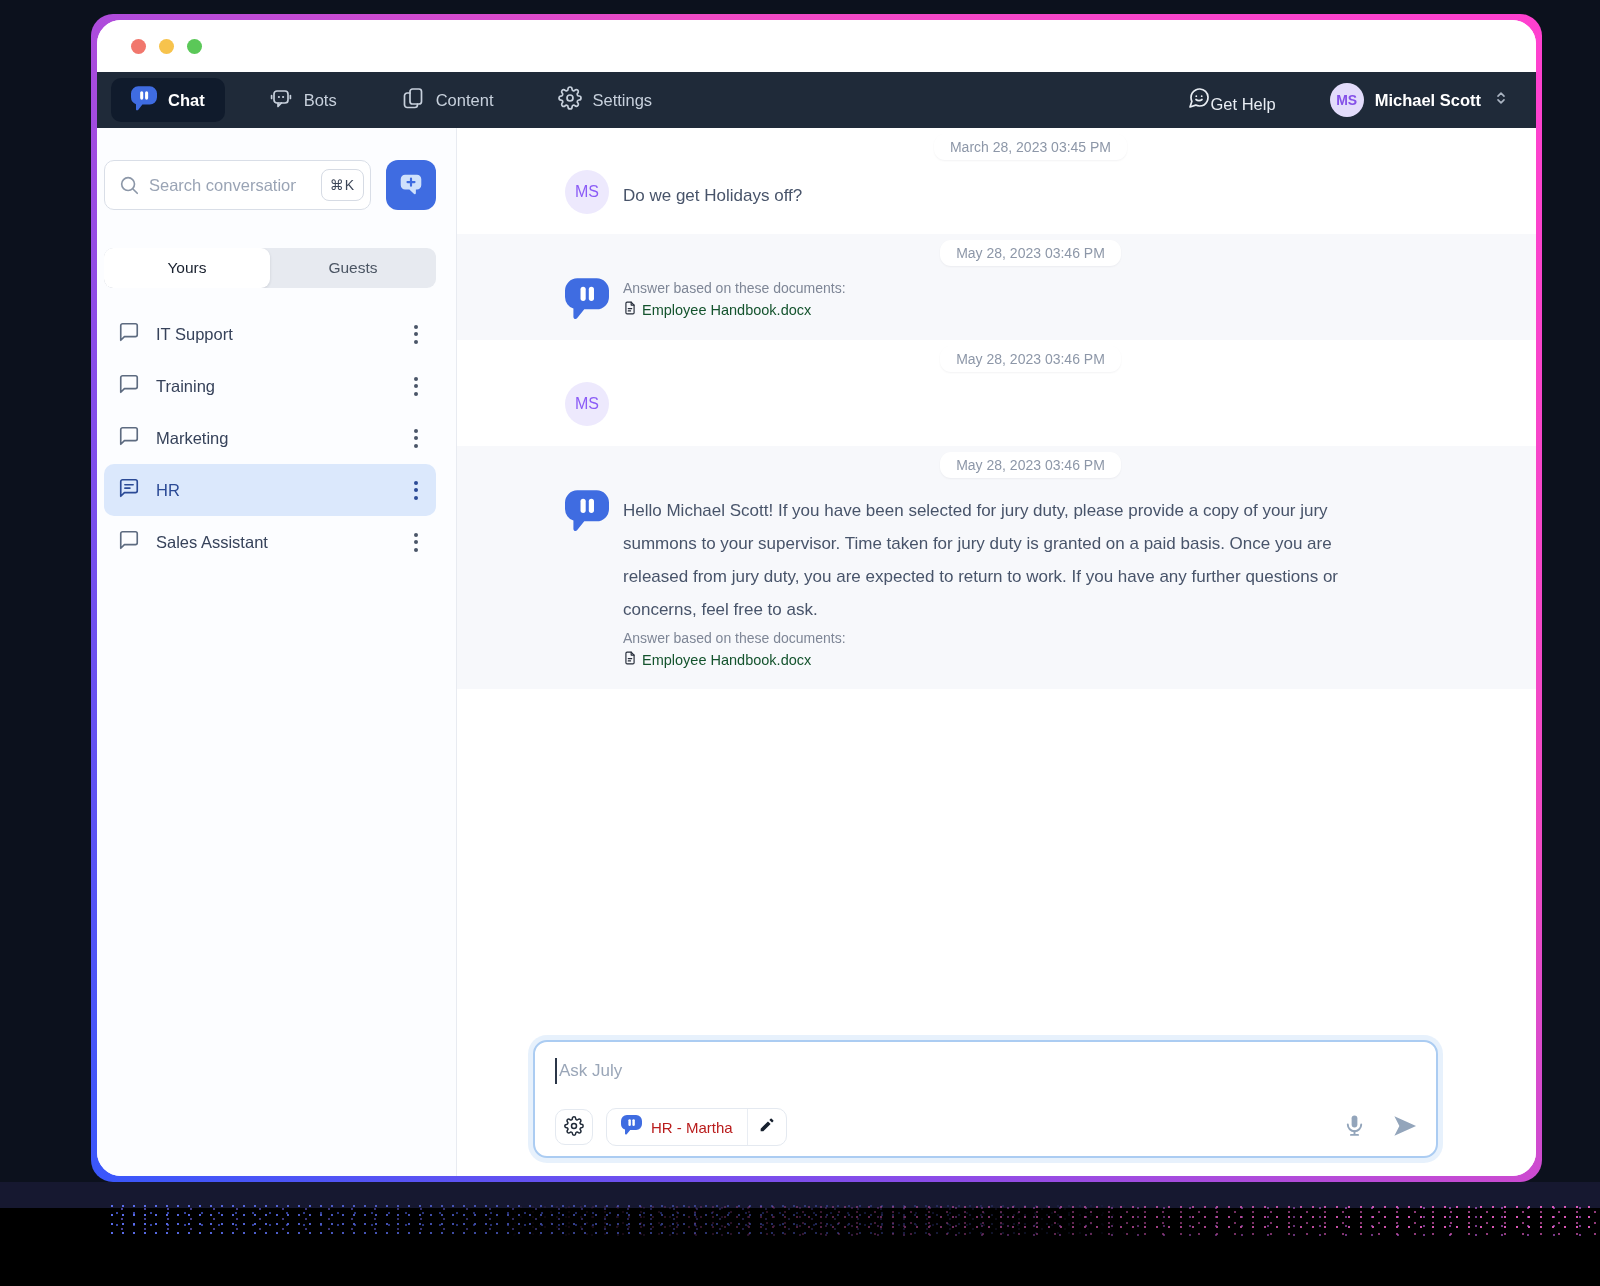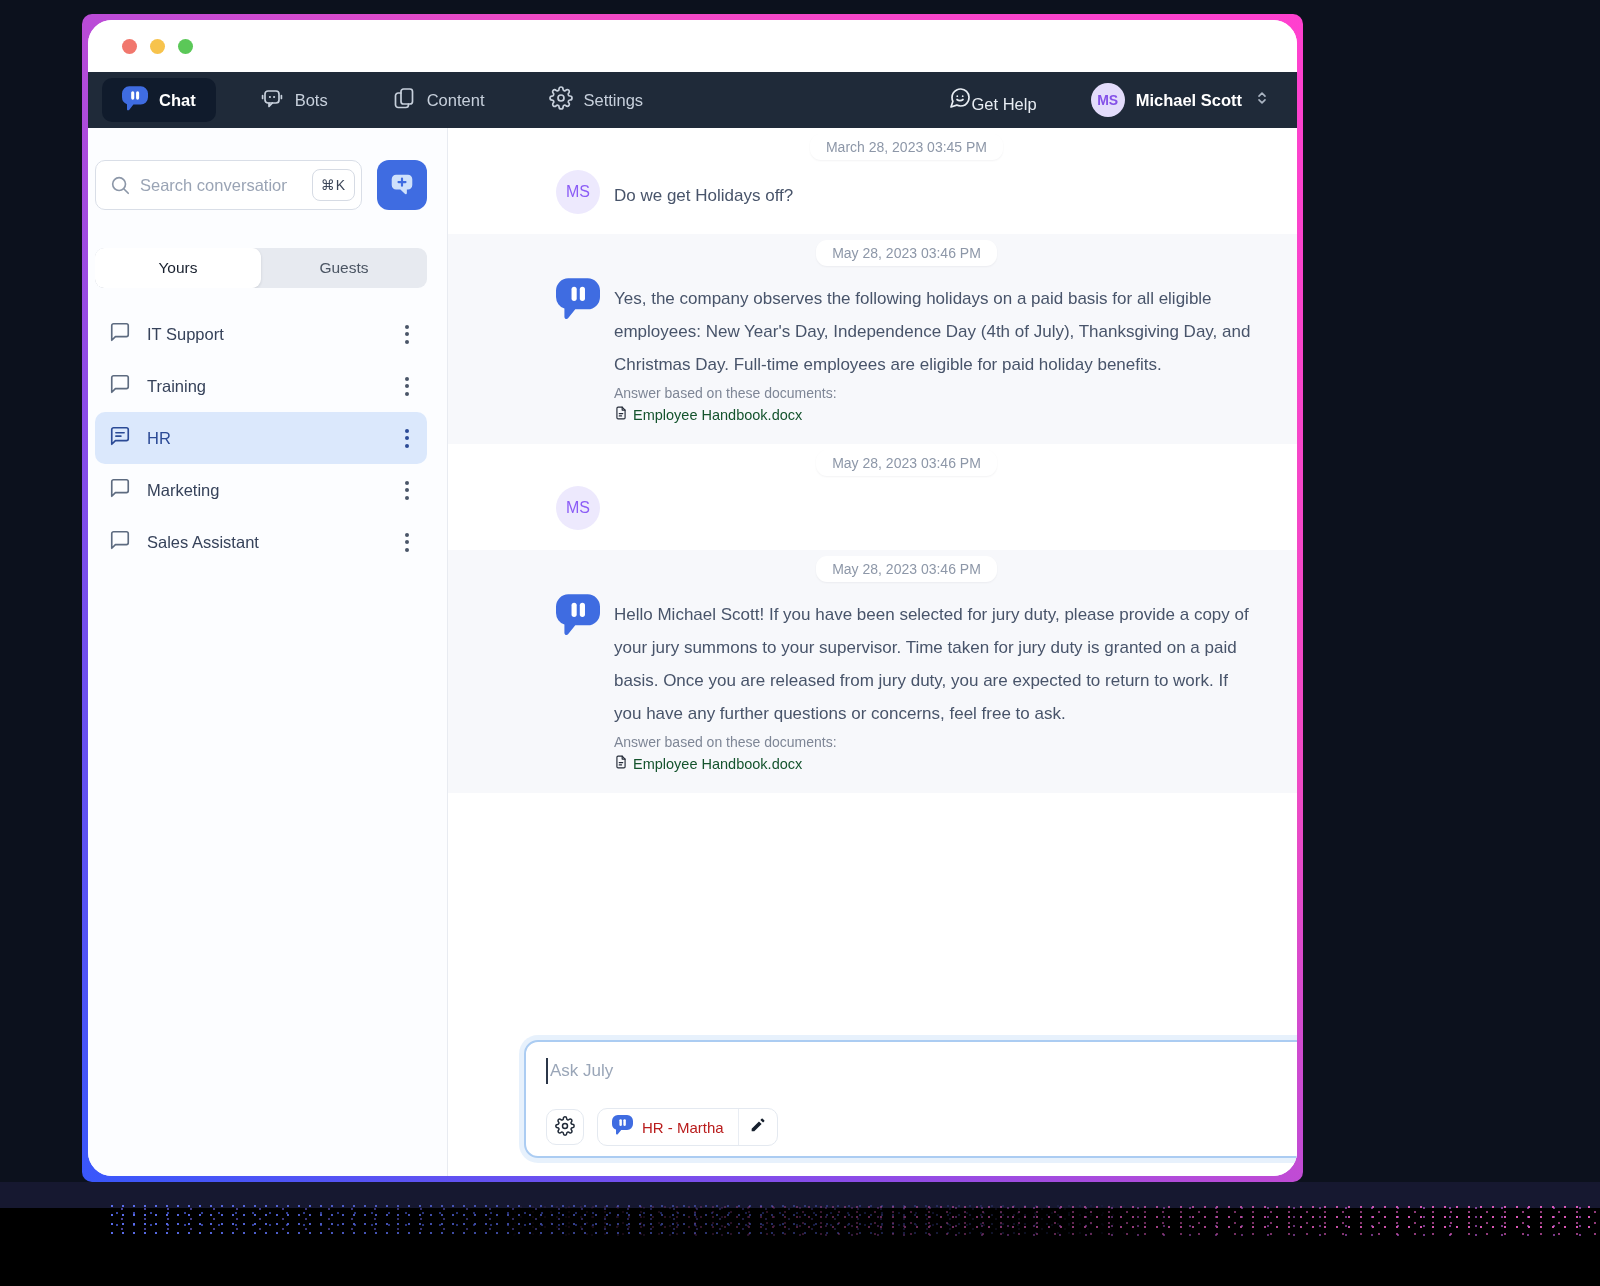--- a/index.html
+++ b/index.html
@@ -25,22 +25,22 @@
       radial-gradient(circle at 3px 3px, rgba(240,95,200,.9) 1px, transparent 1.4px),
       radial-gradient(circle at 9px 8px, rgba(225,90,190,.65) 1px, transparent 1.4px),
       radial-gradient(circle at 14px 4px, rgba(200,95,230,.6) 1px, transparent 1.4px);
     background-size: 12px 10px, 18px 11px, 26px 9px;
     -webkit-mask-image: linear-gradient(to right, transparent 25%, rgba(0,0,0,.5) 55%, #000 90%);
     mask-image: linear-gradient(to right, transparent 25%, rgba(0,0,0,.5) 55%, #000 90%);
   }
 
   
   .window-frame {
-    position:absolute; left:82px; top:14px; width:1221px; height:1168px;
-    border-radius:10px; padding:6px;
+    position:absolute; left:91px; top:14px; width:1451px; height:1168px;
+    border-radius:22px; padding:6px;
     background:linear-gradient(225deg,#ff40cf 0%,#f04ac4 32%,#8a4ce8 68%,#3957fb 100%);
   }
   .window { width:100%; height:100%; border-radius:24px; background:#fff; overflow:hidden; display:flex; flex-direction:column; }
 
   .titlebar { height:52px; flex:0 0 52px; display:flex; align-items:center; padding-left:34px; gap:13px; background:#fff; }
   .tl-dot { width:15px; height:15px; border-radius:50%; }
   .tl-red { background:#f1776d; } .tl-yellow { background:#f7c34c; } .tl-green { background:#5bc858; }
 
   
   .navbar { height:56px; flex:0 0 56px; background:#1f2a39; display:flex; align-items:center; padding:0 26px 0 14px; }
@@ -254,41 +254,41 @@
                   <path d="M21 15a2 2 0 0 1-2 2H7l-4 4V5a2 2 0 0 1 2-2h14a2 2 0 0 1 2 2z"></path>
                 </svg>
               </span>
               <span class="conv-label">Training</span>
               <span class="kebab">
                   <i></i>
                   <i></i>
                   <i></i>
                 </span>
             </div>
+            <div class="conv-item">
+              <span class="bubble-icon">
+                <svg width="22" height="22" viewBox="0 0 24 24" fill="none" stroke="currentColor" stroke-width="1.8" stroke-linejoin="round">
+                  <path d="M21 15a2 2 0 0 1-2 2H7l-4 4V5a2 2 0 0 1 2-2h14a2 2 0 0 1 2 2z"></path>
+                </svg>
+              </span>
+              <span class="conv-label">Marketing</span>
+              <span class="kebab">
+                  <i></i>
+                  <i></i>
+                  <i></i>
+                </span>
+            </div>
             <div class="conv-item selected">
               <span class="bubble-icon">
                 <svg width="22" height="22" viewBox="0 0 24 24" fill="none" stroke="currentColor" stroke-width="1.8" stroke-linecap="round" stroke-linejoin="round">
                   <path d="M21 15a2 2 0 0 1-2 2H7l-4 4V5a2 2 0 0 1 2-2h14a2 2 0 0 1 2 2z"></path>
                   <path d="M7.5 8.5h9M7.5 12.2h5.5"></path>
                 </svg>
               </span>
               <span class="conv-label">HR</span>
-              <span class="kebab">
-                  <i></i>
-                  <i></i>
-                  <i></i>
-                </span>
-            </div>
-            <div class="conv-item">
-              <span class="bubble-icon">
-                <svg width="22" height="22" viewBox="0 0 24 24" fill="none" stroke="currentColor" stroke-width="1.8" stroke-linejoin="round">
-                  <path d="M21 15a2 2 0 0 1-2 2H7l-4 4V5a2 2 0 0 1 2-2h14a2 2 0 0 1 2 2z"></path>
-                </svg>
-              </span>
-              <span class="conv-label">Marketing</span>
               <span class="kebab">
                   <i></i>
                   <i></i>
                   <i></i>
                 </span>
             </div>
             <div class="conv-item">
               <span class="bubble-icon">
                 <svg width="22" height="22" viewBox="0 0 24 24" fill="none" stroke="currentColor" stroke-width="1.8" stroke-linejoin="round">
                   <path d="M21 15a2 2 0 0 1-2 2H7l-4 4V5a2 2 0 0 1 2-2h14a2 2 0 0 1 2 2z"></path>
@@ -322,21 +322,20 @@
               </div>
             <div class="msg-body">
               <span class="bot-logo">
                 <svg width="44" height="42" viewBox="0 0 34 32" fill="none">
                   <path d="M9.5 0h15A9.5 9.5 0 0 1 34 9.5v5a9.5 9.5 0 0 1-9.5 9.5h-9.6l-5.6 6.9c-.9 1.1-2.8.5-2.8-1v-6.5A9.5 9.5 0 0 1 0 14.5v-5A9.5 9.5 0 0 1 9.5 0z" fill="#3f6ce1"></path>
                   <rect x="12" y="6.5" width="4" height="11" rx="2" fill="#fff"></rect>
                   <rect x="18.4" y="6.5" width="4" height="11" rx="2" fill="#fff"></rect>
                 </svg>
               </span>
               <div>
-                <div class="msg-text">Yes, the company observes the following holidays on a paid basis for all eligible employees: New Year's Day, Independence Day (4th of July), Thanksgiving Day, and Christmas Day. Full-time employees are eligible for paid holiday benefits.</div>
                 <div class="citation">
                   <div class="citation-label">Answer based on these documents:</div>
                   <div class="citation-doc">
                     <span>
                       <svg width="14" height="16" viewBox="0 0 24 24" fill="none" stroke="#242b38" stroke-width="2" stroke-linecap="round" stroke-linejoin="round">
                         <path d="M14 2H7a2 2 0 0 0-2 2v16a2 2 0 0 0 2 2h10a2 2 0 0 0 2-2V7z"></path>
                         <path d="M14 2v5h5M9 13h6M9 17h4"></path>
                       </svg>
                     </span>
                     <span>Employee Handbook.docx</span>

